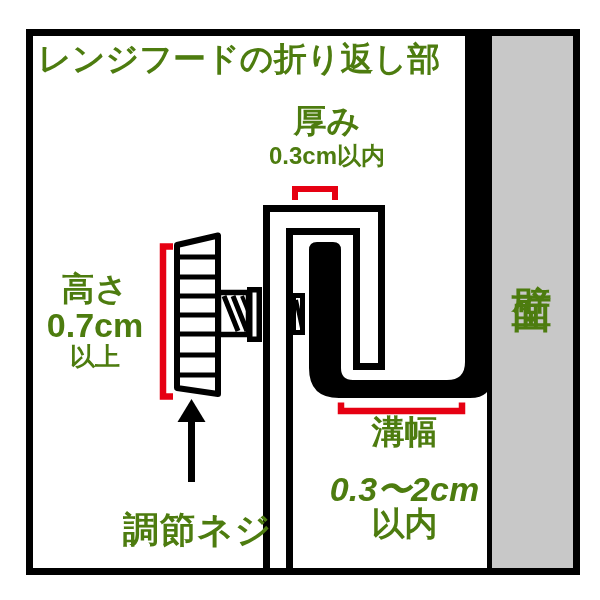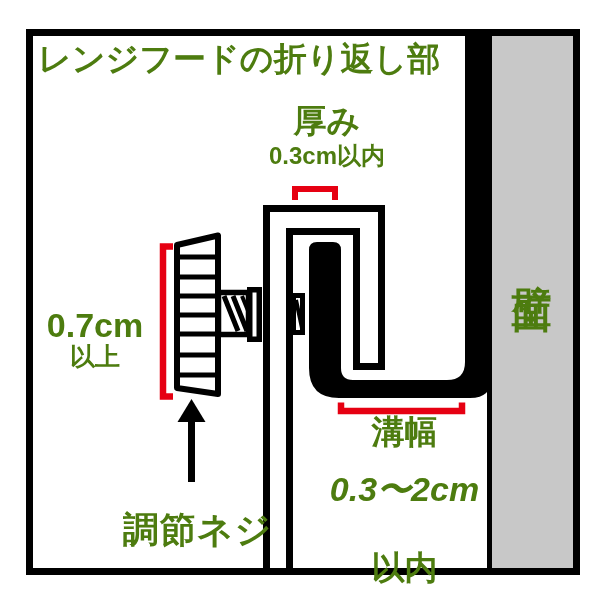--- a/index.html
+++ b/index.html
@@ -23,21 +23,21 @@
   .thick-box{left:242px;width:170px;}
   .thick-l1{top:104px;font-size:33px;}
   .thick-l2{top:144px;font-size:24px;}
   .hgt-box{left:20px;width:150px;}
   .hgt-l1{top:272px;font-size:33px;}
   .hgt-l2{top:308px;font-size:34px;}
   .hgt-l3{top:344px;font-size:25px;}
   .grv-box{left:322px;width:165px;}
   .grv-l1{top:415px;font-size:33px;}
   .grv-l2{top:472px;font-size:34px;font-style:italic;}
-  .grv-l3{top:507px;font-size:33px;margin-top:44px;}
+  .grv-l3{top:507px;font-size:33px;}
   .screw-lbl{left:105px;width:185px;top:487px;font-size:36px;letter-spacing:1px;margin-top:25px;}
   .wall-lbl{
     left:512px;top:252px;font-size:40px;
     writing-mode:vertical-rl;text-orientation:upright;
     letter-spacing:12px;
   }
 </style>
 </head>
 <body>
 
@@ -90,20 +90,21 @@
 
     <line x1="191.5" y1="419" x2="191.5" y2="482" stroke="#000000" stroke-width="7"></line>
     <polygon points="191.5,399 177.5,422 205.5,422" fill="#000000"></polygon>
   </svg>
 
   <div class="lbl title">レンジフードの折り返し部</div>
 
   <div class="lbl ctr thick-box thick-l1">厚み</div>
   <div class="lbl ctr thick-box thick-l2">0.3cm以内</div>
 
+  <div class="lbl ctr hgt-box hgt-l1">高さ</div>
   <div class="lbl ctr hgt-box hgt-l2">0.7cm</div>
   <div class="lbl ctr hgt-box hgt-l3">以上</div>
 
   <div class="lbl ctr grv-box grv-l1">溝幅</div>
   <div class="lbl ctr grv-box grv-l2">0.3〜2cm</div>
   <div class="lbl ctr grv-box grv-l3">以内</div>
 
   <div class="lbl ctr screw-lbl">調節ネジ</div>
 
   <div class="lbl wall-lbl">壁面</div>

